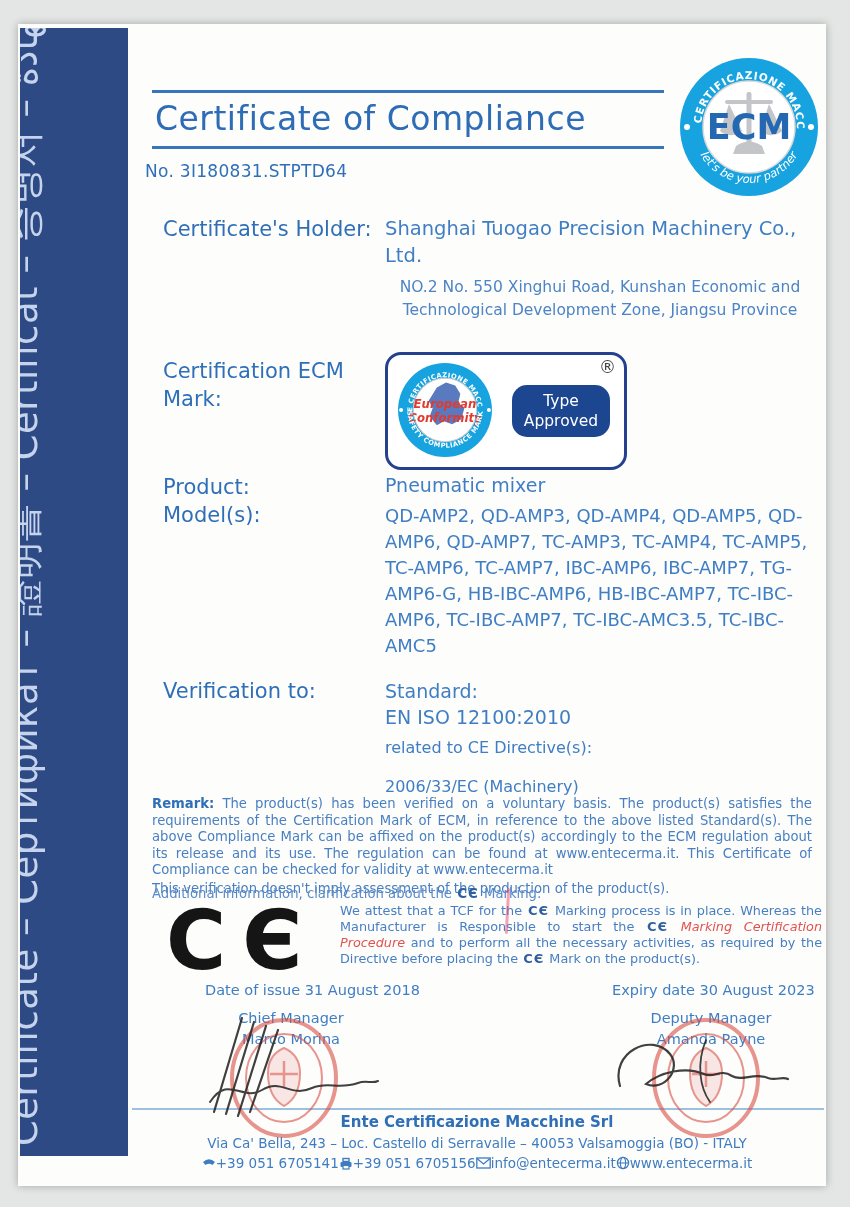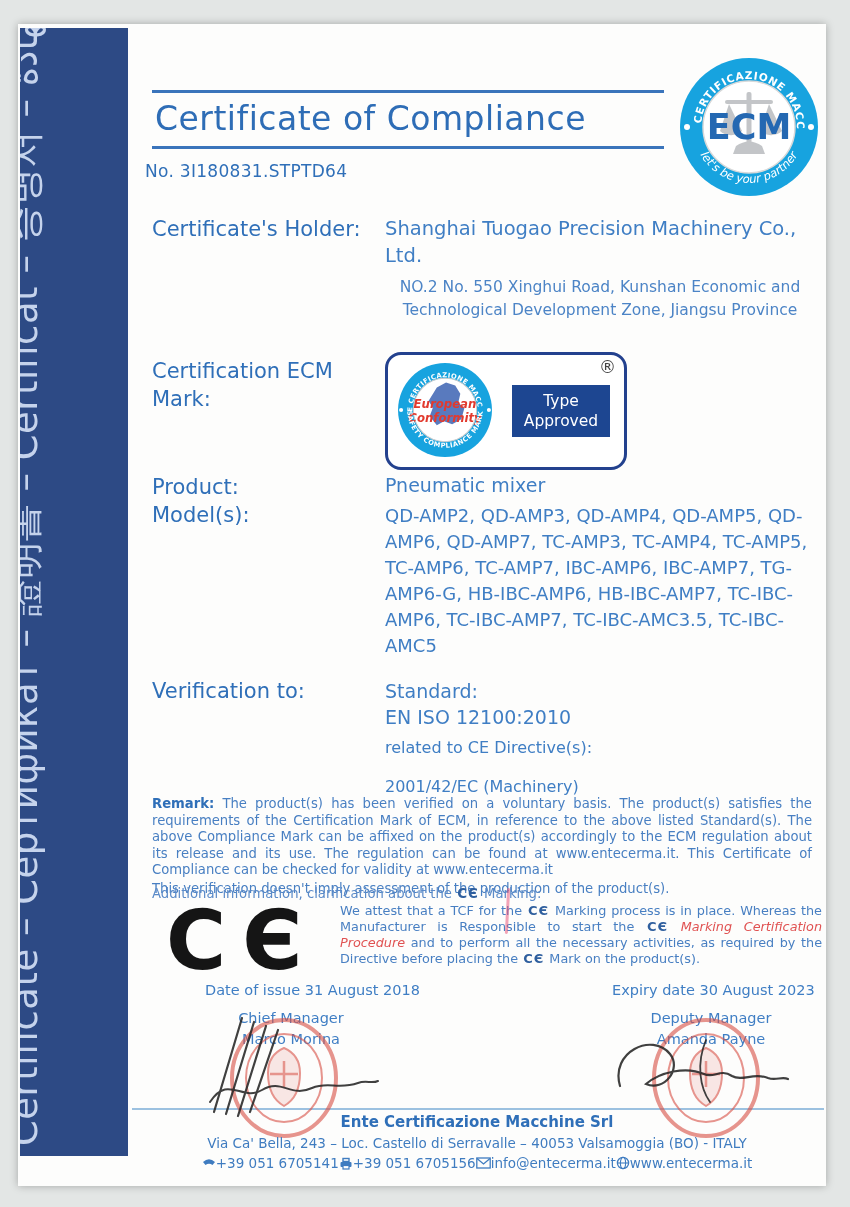--- a/index.html
+++ b/index.html
@@ -10,33 +10,33 @@
   
   .sidebar{position:absolute;left:20px;top:28px;width:108px;height:1128px;background:#2d4a85;overflow:hidden;}
   .sidebar .vtext{position:absolute;left:30px;bottom:10px;transform-origin:left bottom;
          transform:rotate(-90deg);white-space:nowrap;font-size:37px;color:#c5d3ec;letter-spacing:.5px;}
   
   .title-line{position:absolute;height:3px;background:#3a74bb;}
   .page-title{position:absolute;left:155px;top:99px;width:512px;font-size:33px;letter-spacing:.5px;
          color:#2e6db6;white-space:nowrap;}
   .cert-no{position:absolute;left:145px;top:161px;font-size:17px;color:#2f6fb8;letter-spacing:.3px;}
   
-  .lbl{position:absolute;left:152px;width:210px;font-size:21px;line-height:1.32;color:#2f6fb8;}
+  .lbl{position:absolute;left:163px;width:210px;font-size:21px;line-height:1.32;color:#2f6fb8;}
   .val{position:absolute;left:385px;color:#3f7ec4;}
   .holder-name{width:435px;font-size:19.5px;line-height:1.38;}
   .holder-addr{width:430px;font-size:15.5px;line-height:1.5;color:#4c84c6;}
   .product-val{font-size:19px;}
   .models-val{width:450px;font-size:18px;line-height:26px;}
   .std{font-size:19px;line-height:1.4;}
   .dir{font-size:16px;line-height:1.45;}
   
   .mark-box{position:absolute;left:385px;top:352px;width:236px;height:112px;border:3px solid #23418e;
         border-radius:16px;background:#fff;}
   .badge{position:absolute;left:124px;top:30px;width:98px;height:52px;background:#1d4691;color:#fff;
-        font-size:15.5px;line-height:1.3;display:flex;flex-direction:column;align-items:center;justify-content:center;}
+        font-size:15.5px;line-height:1.3;display:flex;flex-direction:column;align-items:center;justify-content:center;border-radius:15px;}
   .registered{position:absolute;right:8px;top:2px;font-size:17px;color:#444;}
   
   .remark{position:absolute;left:152px;top:796px;width:660px;font-size:13.2px;line-height:16.6px;
         color:#487fc2;text-align:justify;}
   .remark b{color:#2f6fb8;}
   .note-line{margin-top:2px;text-align:left;}
   .additional{position:absolute;left:152px;top:886px;width:660px;font-size:13.2px;color:#5a8ac8;}
   .ce-sm{font-weight:bold;letter-spacing:1px;color:#2f5f9e;padding:0 1px;font-size:1.02em;}
   
   .ce-big{position:absolute;left:166px;top:900px;font-size:82px;font-weight:bold;color:#151515;
@@ -137,21 +137,21 @@
 
   <div class="lbl" style="top:474px;">Product:</div>
   <div class="val product-val" style="top:474px;">Pneumatic mixer</div>
   <div class="lbl" style="top:502px;">Model(s):</div>
   <div class="val models-val" style="top:503px;">QD-AMP2, QD-AMP3, QD-AMP4, QD-AMP5, QD-AMP6, QD-AMP7, TC-AMP3, TC-AMP4, TC-AMP5, TC-AMP6, TC-AMP7, IBC-AMP6, IBC-AMP7, TG-AMP6-G, HB-IBC-AMP6, HB-IBC-AMP7, TC-IBC-AMP6, TC-IBC-AMP7, TC-IBC-AMC3.5, TC-IBC-AMC5</div>
 
   <div class="lbl" style="top:678px;">Verification to:</div>
   <div class="val std" style="top:678px;">Standard:</div>
   <div class="val std" style="top:704px;">EN ISO 12100:2010</div>
   <div class="val dir" style="top:736px;">related to CE Directive(s):</div>
-  <div class="val dir" style="top:775px;">2001/42/EC (Machinery)</div>
+  <div class="val dir" style="top:775px;">2006/33/EC (Machinery)</div>
 
   <div class="remark">
     <b>Remark:</b><span> The product(s) has been verified on a voluntary basis. The product(s) satisfies the requirements of the Certification Mark of ECM, in reference to the above listed Standard(s). The above Compliance Mark can be affixed on the product(s) accordingly to the ECM regulation about its release and its use. The regulation can be found at www.entecerma.it. This Certificate of Compliance can be checked for validity at www.entecerma.it</span>
     <div class="note-line">This verification doesn't imply assessment of the production of the product(s).</div>
   </div>
   <div class="additional">
     <span>Additional information, clarification about the </span><span class="ce-sm">CЄ</span><span> Marking:</span>
   </div>
 
   <div class="ce-big">CЄ</div>

